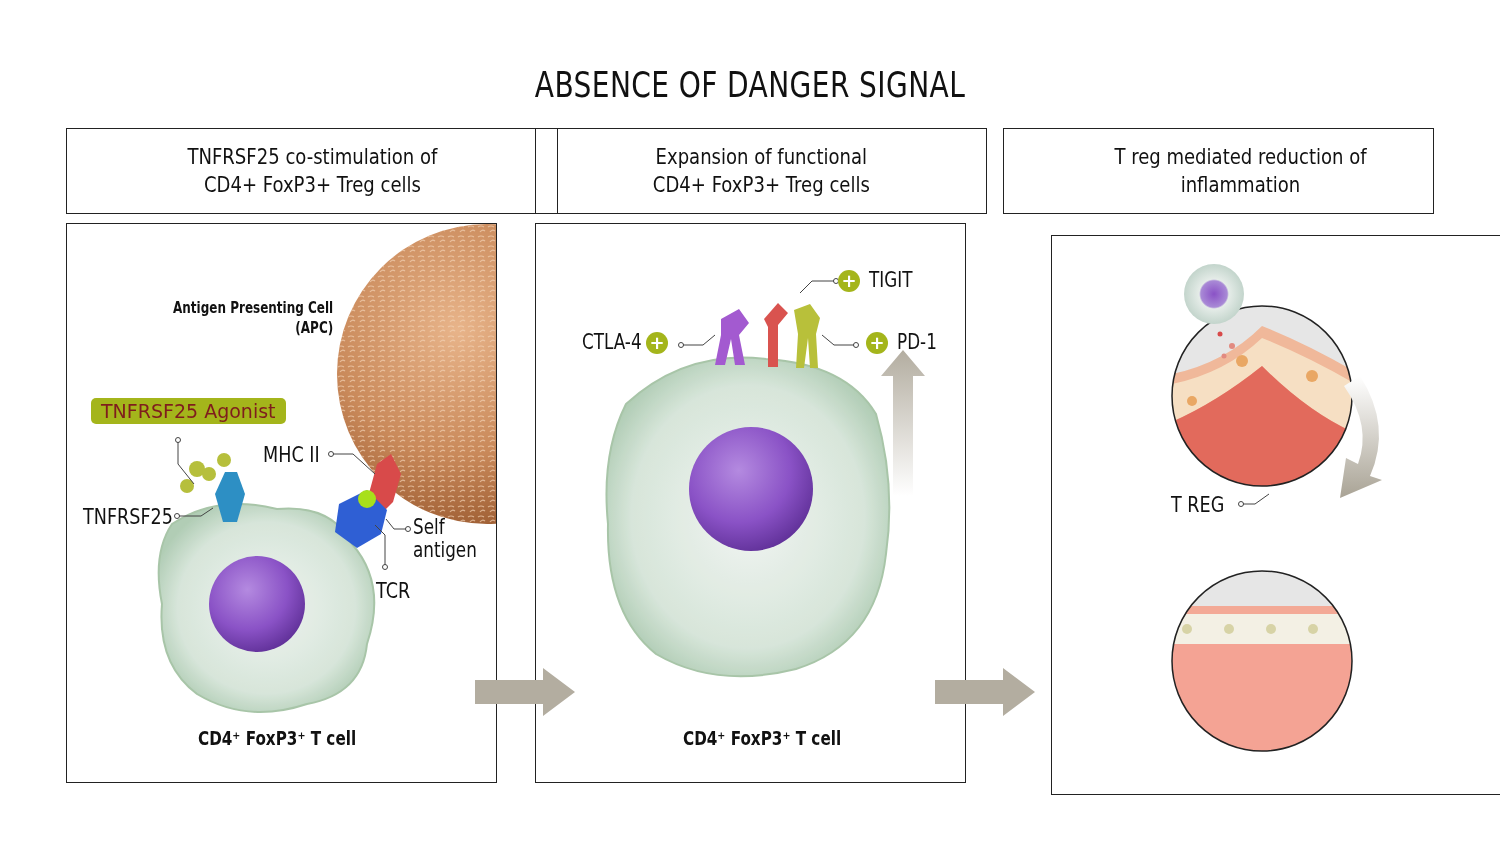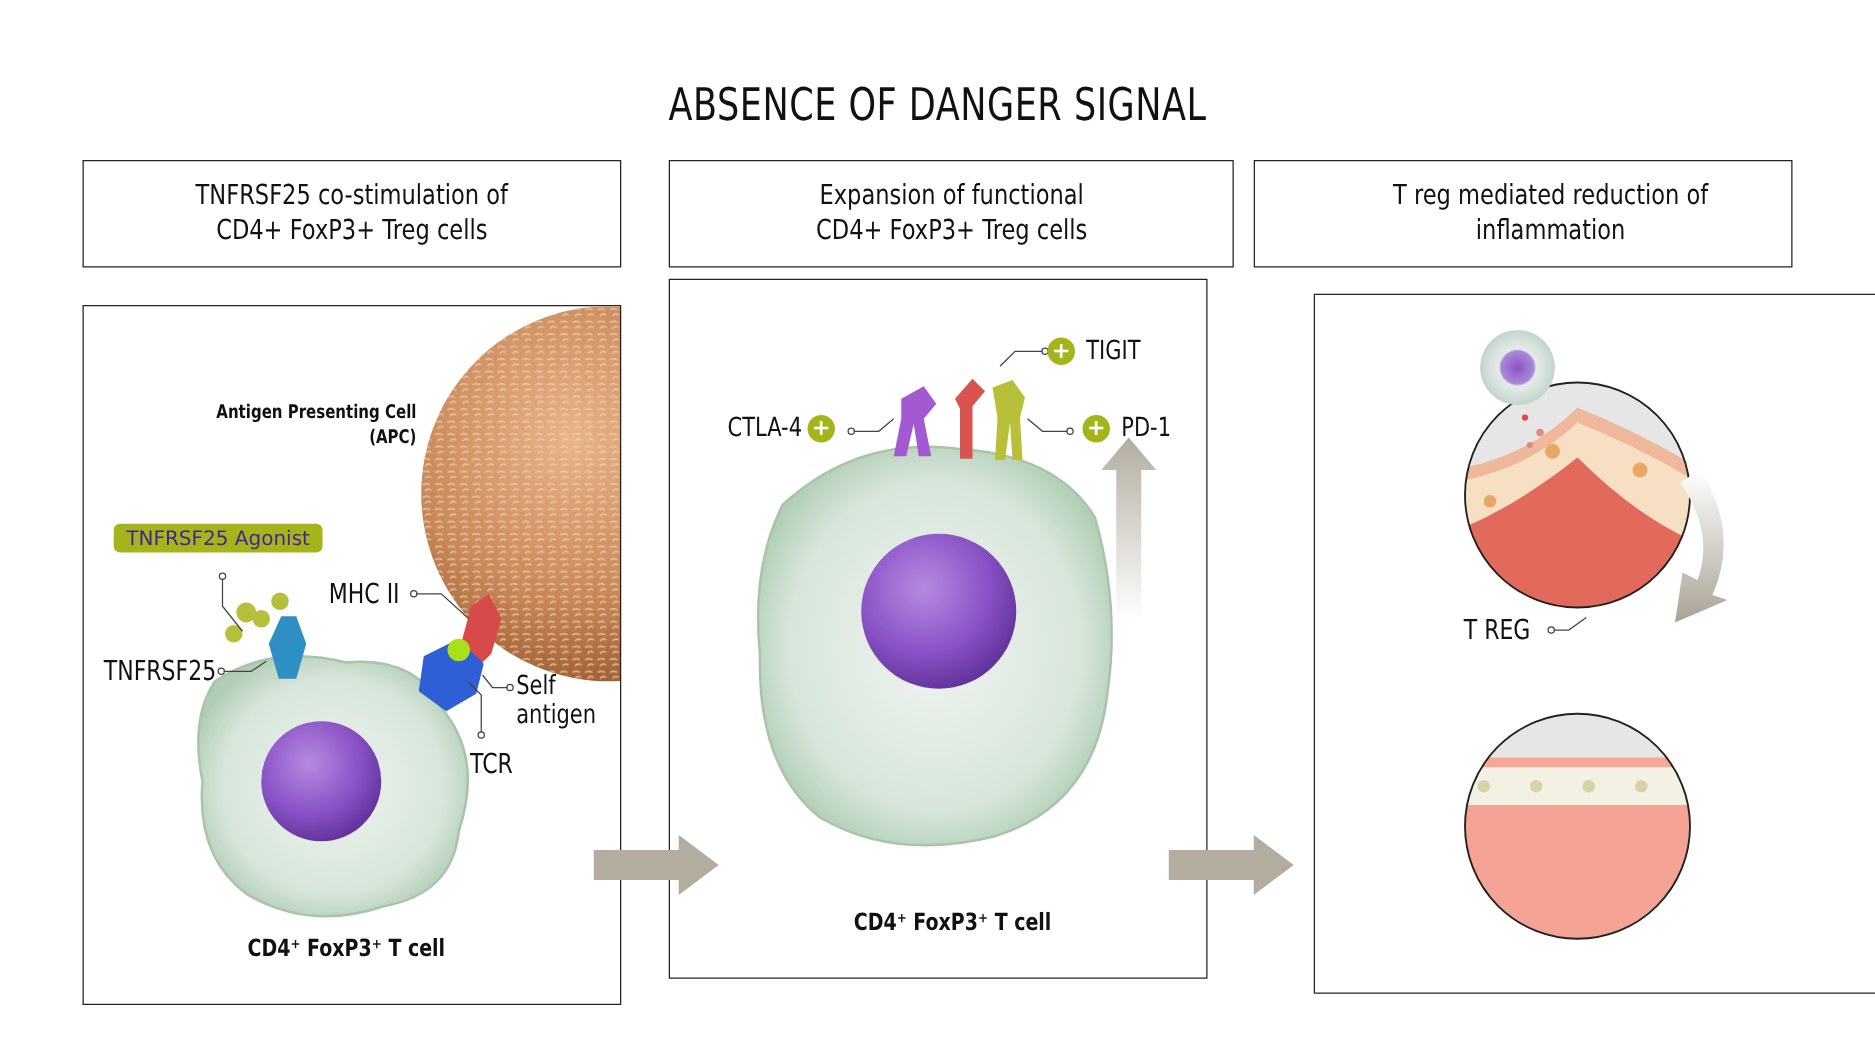--- a/index.html
+++ b/index.html
@@ -6,27 +6,27 @@
   body { width:1500px; height:844px; position:relative; overflow:hidden;
          font-family:"Liberation Sans", sans-serif; color:#111; }
   .title { position:absolute; left:0; top:64px; width:1500px; text-align:center;
            font-family:"DejaVu Sans", sans-serif; font-size:36px; letter-spacing:0.5px;
            transform:scaleX(0.78); transform-origin:center; color:#111; }
   .hbox { position:absolute; top:128px; height:86px; border:1.5px solid #222; box-sizing:border-box;
           display:flex; align-items:center; justify-content:center; text-align:center; }
   .hbox span { font-family:"DejaVu Sans", sans-serif; font-size:22px; line-height:28px;
                display:inline-block; transform:scaleX(0.82); white-space:pre-line; color:#111; }
   .panel { position:absolute; top:223px; height:560px; border:1.5px solid #222; box-sizing:border-box; overflow:hidden; background:#fff; }
-  .p1 { left:66px; width:431px;margin-top:21px; } .p2 { left:535px; width:431px; } .p3 { left:1051px; width:520px;margin-top:12px; }
-  .h1 { left:66px; width:431px; } .h2 { left:535px; width:452px; } .h3 { left:1003px; width:431px;padding-left:44px; }
+  .p1 { left:66px; width:431px; } .p2 { left:535px; width:431px; } .p3 { left:1051px; width:520px;margin-top:12px; }
+  .h1 { left:66px; width:492px; } .h2 { left:535px; width:452px; } .h3 { left:1003px; width:431px;padding-left:44px; }
   .lbl { position:absolute; font-family:"DejaVu Sans", sans-serif; color:#111; white-space:nowrap;
          transform:scaleX(0.8); transform-origin:left center; }
   .lbl.r { transform-origin:right center; text-align:right; }
-  .badge { position:absolute; background:#a4b51b; color:#4c1d95; border-radius:5px; padding:2px 10px;
-           font-family:"DejaVu Sans", sans-serif; font-size:16px; white-space:nowrap; }
+  .badge { position:absolute; background:#a4b51b; color:#7f1d1d; border-radius:5px; padding:2px 10px;
+           font-family:"DejaVu Sans", sans-serif; font-size:19px; white-space:nowrap; }
   .plus { position:absolute; width:22px; height:22px; border-radius:50%; background:#a4b51b; color:#fff;
           font-size:18px; font-weight:bold; line-height:22px; text-align:center; font-family:"DejaVu Sans", sans-serif; }
   .arrow { position:absolute; }
   svg { position:absolute; left:0; top:0; overflow:visible; }
 </style>
 </head>
 <body>
 
 <div class="title">ABSENCE OF DANGER SIGNAL</div>
 

